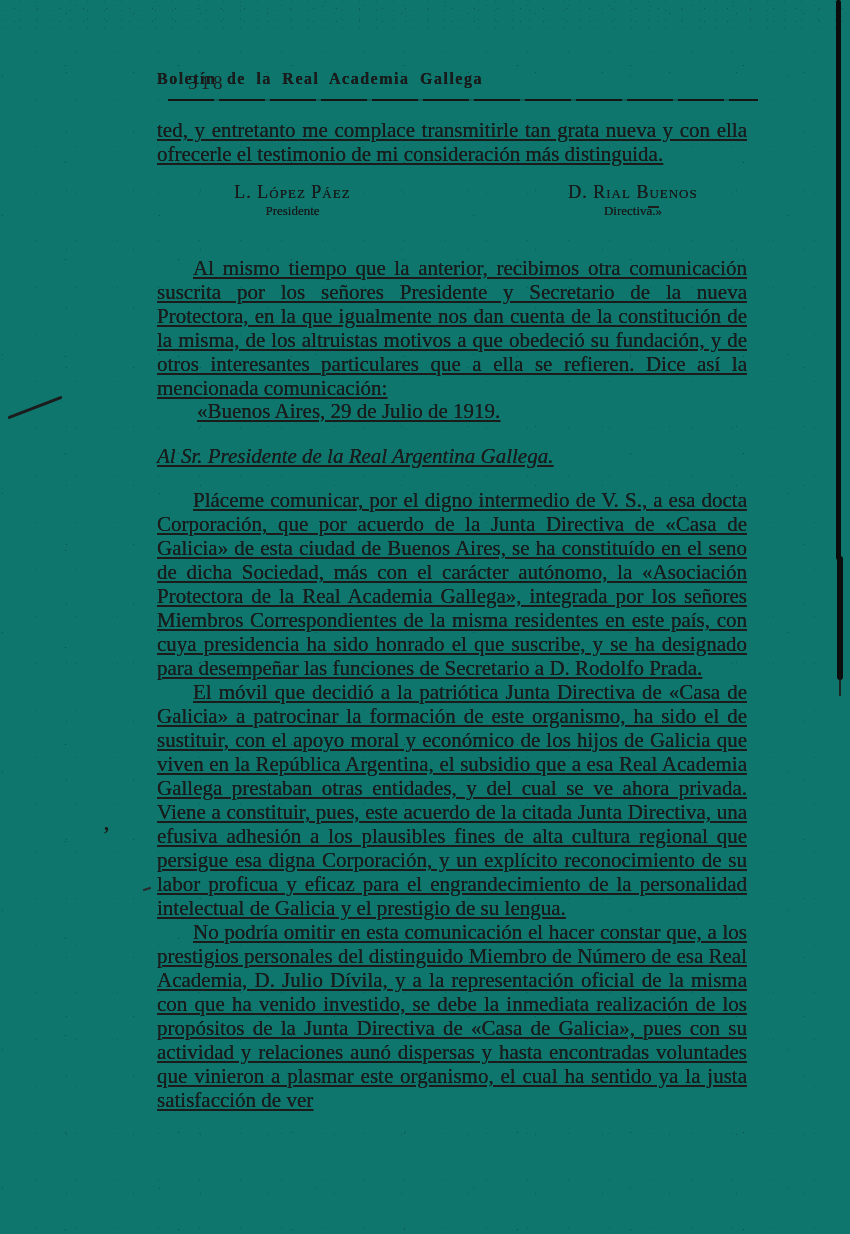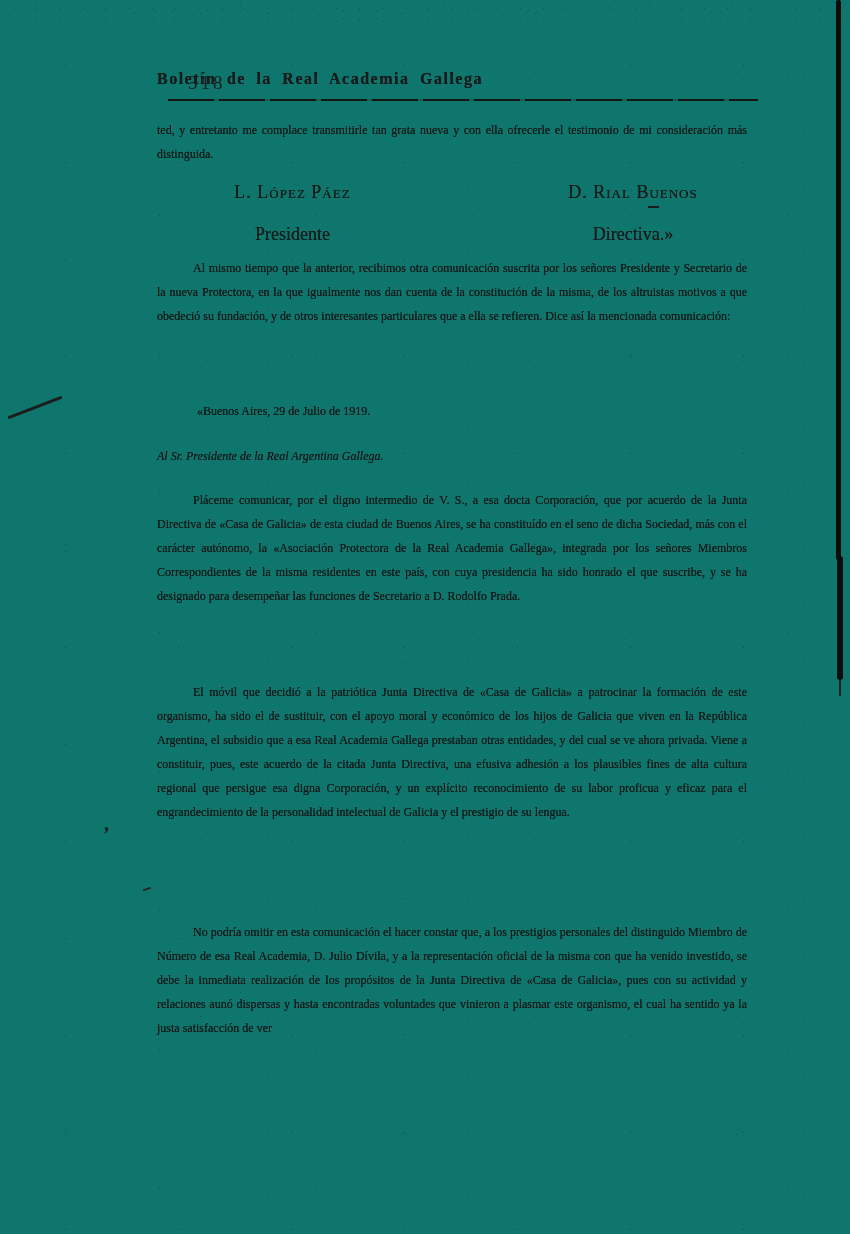--- a/index.html
+++ b/index.html
@@ -47,43 +47,44 @@
     font-weight:bold;font-size:16px;
     letter-spacing:1.5px;word-spacing:5px;
     text-shadow:0 0 .4px rgba(0,0,0,.8);
   }
   .header-rule{
     position:absolute;left:168px;top:99px;width:590px;height:2px;
     background:repeating-linear-gradient(90deg,#151515 0 46px, rgba(21,21,21,.25) 46px 51px);
   }
   .body-text{
     position:absolute;left:157px;width:590px;
-    font-size:12px;line-height:24px;
+    font-size:21px;line-height:24px;
     text-align:justify;
     text-shadow:0 0 .35px rgba(0,0,0,.75);
+    text-decoration:underline;
   }
   .indent{text-indent:36px;}
   .p1{top:118px;}
   .p2{top:256px;}
   .dateline{top:399px;text-align:left;padding-left:40px;}
   .salutation{top:444px;font-style:italic;text-align:left;}
   .p3{top:488px;}
   .p4{top:680px;}
   .p5{top:920px;}
   .sig-row{position:absolute;top:182px;left:0;width:850px;height:60px;}
   .sig-col{position:absolute;text-align:center;}
   .sig-left{left:200px;width:185px;}
   .sig-right{left:538px;width:190px;}
   .sig-name{
     font-variant:small-caps;
     font-size:18px;letter-spacing:1px;
     text-shadow:0 0 .35px rgba(0,0,0,.75);
   }
   .sig-role{
-    font-size:18px;margin-top:21px;
+    font-size:13px;margin-top:0;
     text-shadow:0 0 .3px rgba(0,0,0,.7);
   }
   
   .edge-line{
     position:absolute;left:836px;top:0;width:5px;height:560px;
     background:#0c0c0c;border-radius:2px;
   }
   .edge-line-lower{
     position:absolute;left:837px;top:556px;width:6px;height:124px;
     background:#0c0c0c;border-radius:3px;

